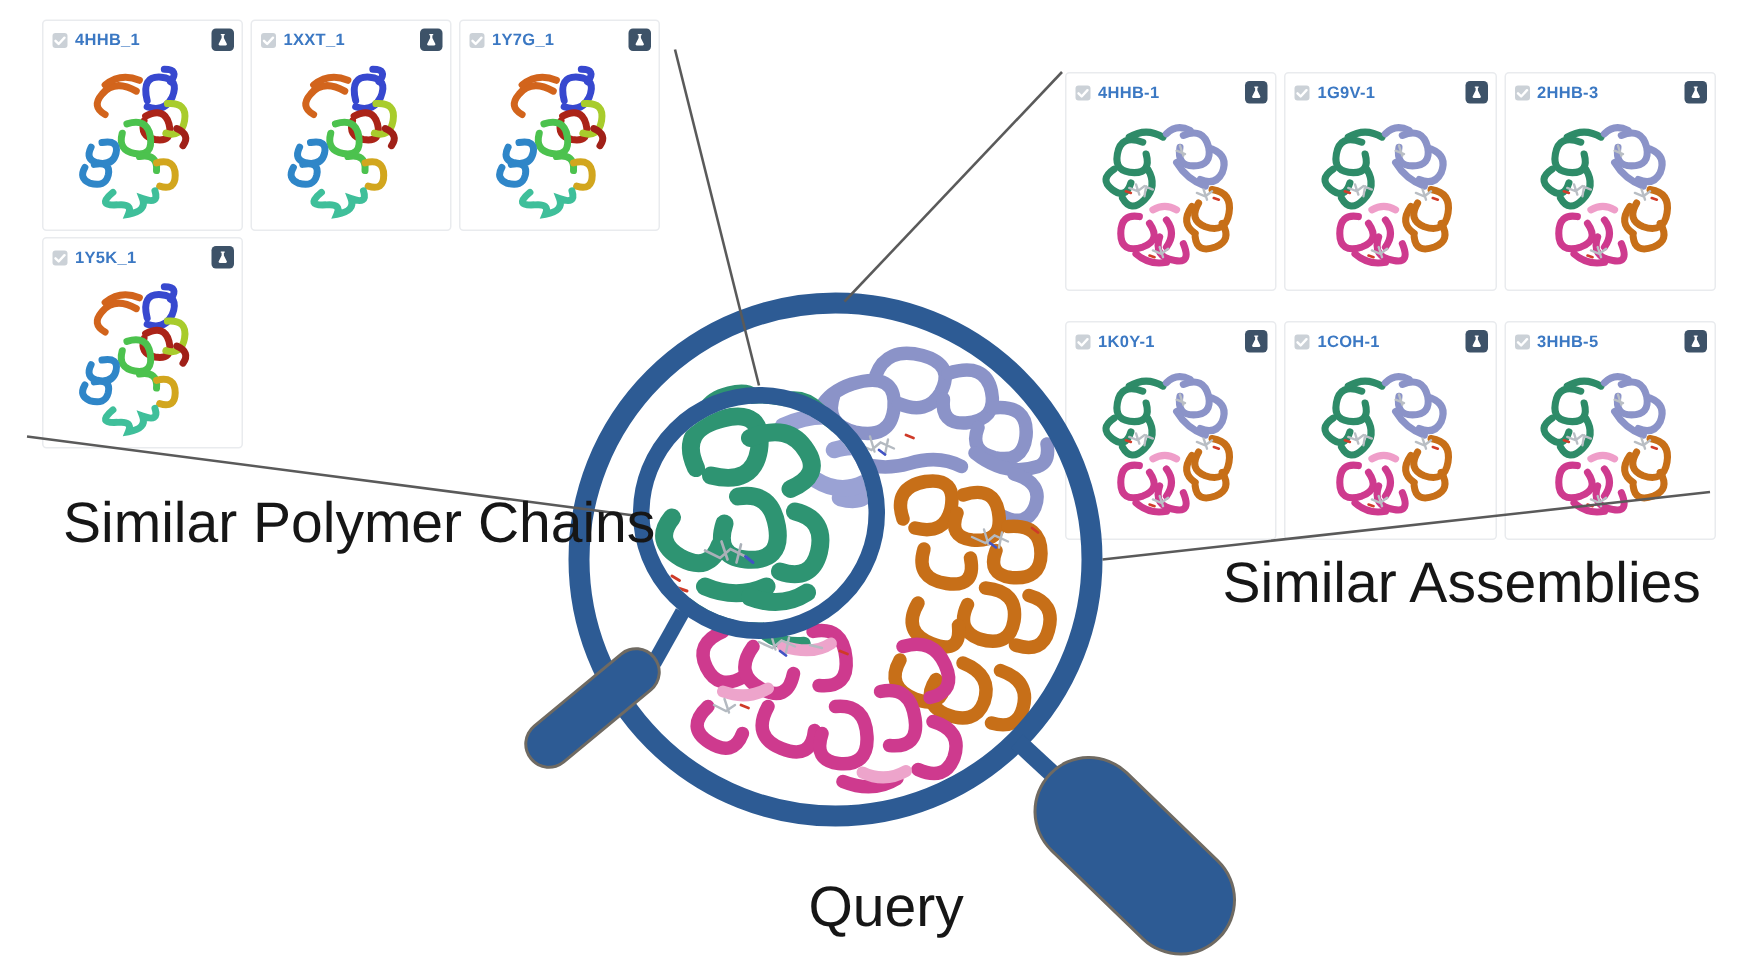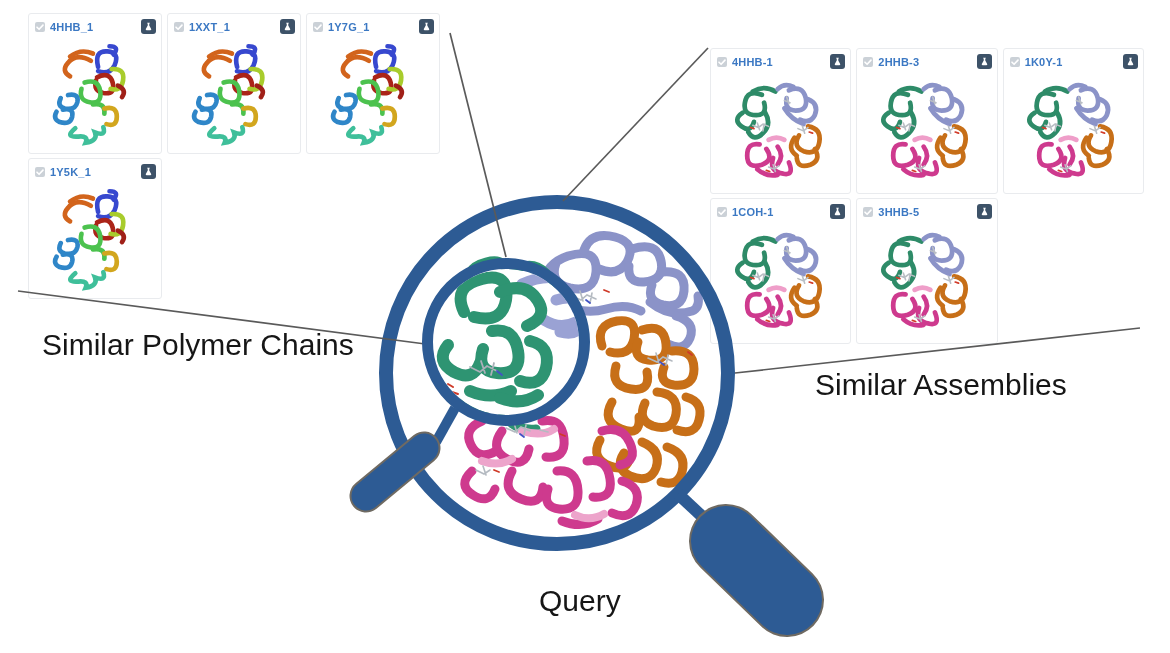--- a/index.html
+++ b/index.html
@@ -3,33 +3,33 @@
 <meta charset="utf-8">
 <style>
   html,body{margin:0;padding:0;background:#ffffff;}
   #stage{
     position:relative;width:1170px;height:653px;overflow:hidden;background:#ffffff;
     font-family:"Liberation Sans", sans-serif;
   }
   
   .panel{position:absolute;display:grid;grid-template-columns:repeat(3,1fr);}
   #left-panel{left:28px;top:13px;width:412px;grid-auto-rows:141px;gap:4px 5px;}
-  #right-panel{left:710px;top:48px;width:434px;grid-auto-rows:146px;gap:4px 5px;}
+  #right-panel{left:710px;top:48px;width:434px;grid-auto-rows:146px;gap:20px 5px;}
   .card{background:#fff;border:1px solid #e9ebee;border-radius:3px;display:flex;flex-direction:column;overflow:hidden;}
   .card-head{display:flex;align-items:center;gap:5px;padding:4px 5px 0 6px;height:17px;flex:0 0 auto;}
   .cb{width:10px;height:10px;background:#cbd1d7;border-radius:2px;flex:0 0 auto;}
   .cb svg{display:block;width:10px;height:10px;}
   .cid{font-size:11px;font-weight:700;color:#3b78c3;letter-spacing:.2px;text-decoration:none;cursor:pointer;white-space:nowrap;}
   .flask{margin-left:auto;width:15px;height:15px;background:#3d5268;border-radius:3px;display:flex;align-items:center;justify-content:center;cursor:pointer;}
   .flask svg{display:block;width:11px;height:11px;}
   .thumb{flex:1;display:flex;align-items:center;justify-content:center;}
   .thumb.chain svg{width:104px;height:108px;}
   .thumb.assembly svg{width:124px;height:118px;}
   
-  .caption{position:absolute;font-size:30px;color:#161616;white-space:nowrap;z-index:5;}
+  .caption{position:absolute;font-size:38px;color:#161616;white-space:nowrap;z-index:5;}
   #cap-left{left:42px;top:328px;}
   #cap-right{left:815px;top:368px;}
   #cap-query{left:539px;top:584px;}
   
   #art{position:absolute;left:0;top:0;z-index:4;pointer-events:none;}
   #symdefs{position:absolute;width:0;height:0;overflow:hidden;}
 </style>
 </head>
 <body>
 
@@ -193,20 +193,40 @@
           </svg>
         </div>
     </div>
     <div class="card">
       <div class="card-head">
         <span class="cb">
             <svg>
               <use href="#sym-check"></use>
             </svg>
           </span>
+        <a class="cid">1G9V-1</a>
+        <span class="flask">
+            <svg>
+              <use href="#sym-flask"></use>
+            </svg>
+          </span>
+      </div>
+      <div class="thumb assembly">
+          <svg>
+            <use href="#sym-assembly"></use>
+          </svg>
+        </div>
+    </div>
+    <div class="card">
+      <div class="card-head">
+        <span class="cb">
+            <svg>
+              <use href="#sym-check"></use>
+            </svg>
+          </span>
         <a class="cid">2HHB-3</a>
         <span class="flask">
             <svg>
               <use href="#sym-flask"></use>
             </svg>
           </span>
       </div>
       <div class="thumb assembly">
           <svg>
             <use href="#sym-assembly"></use>

